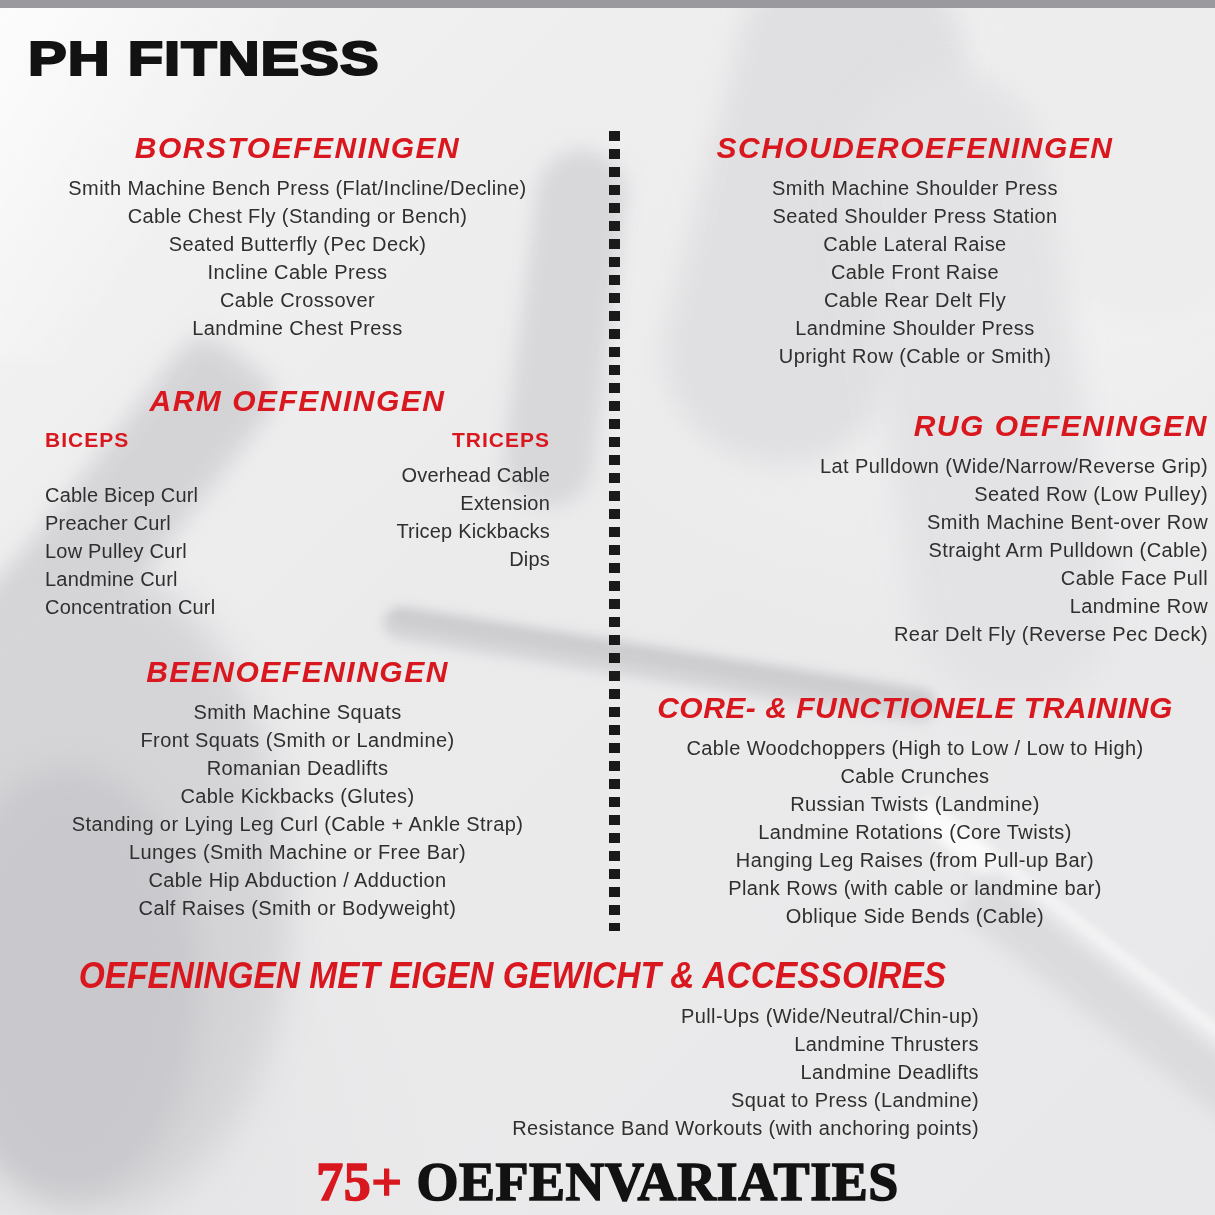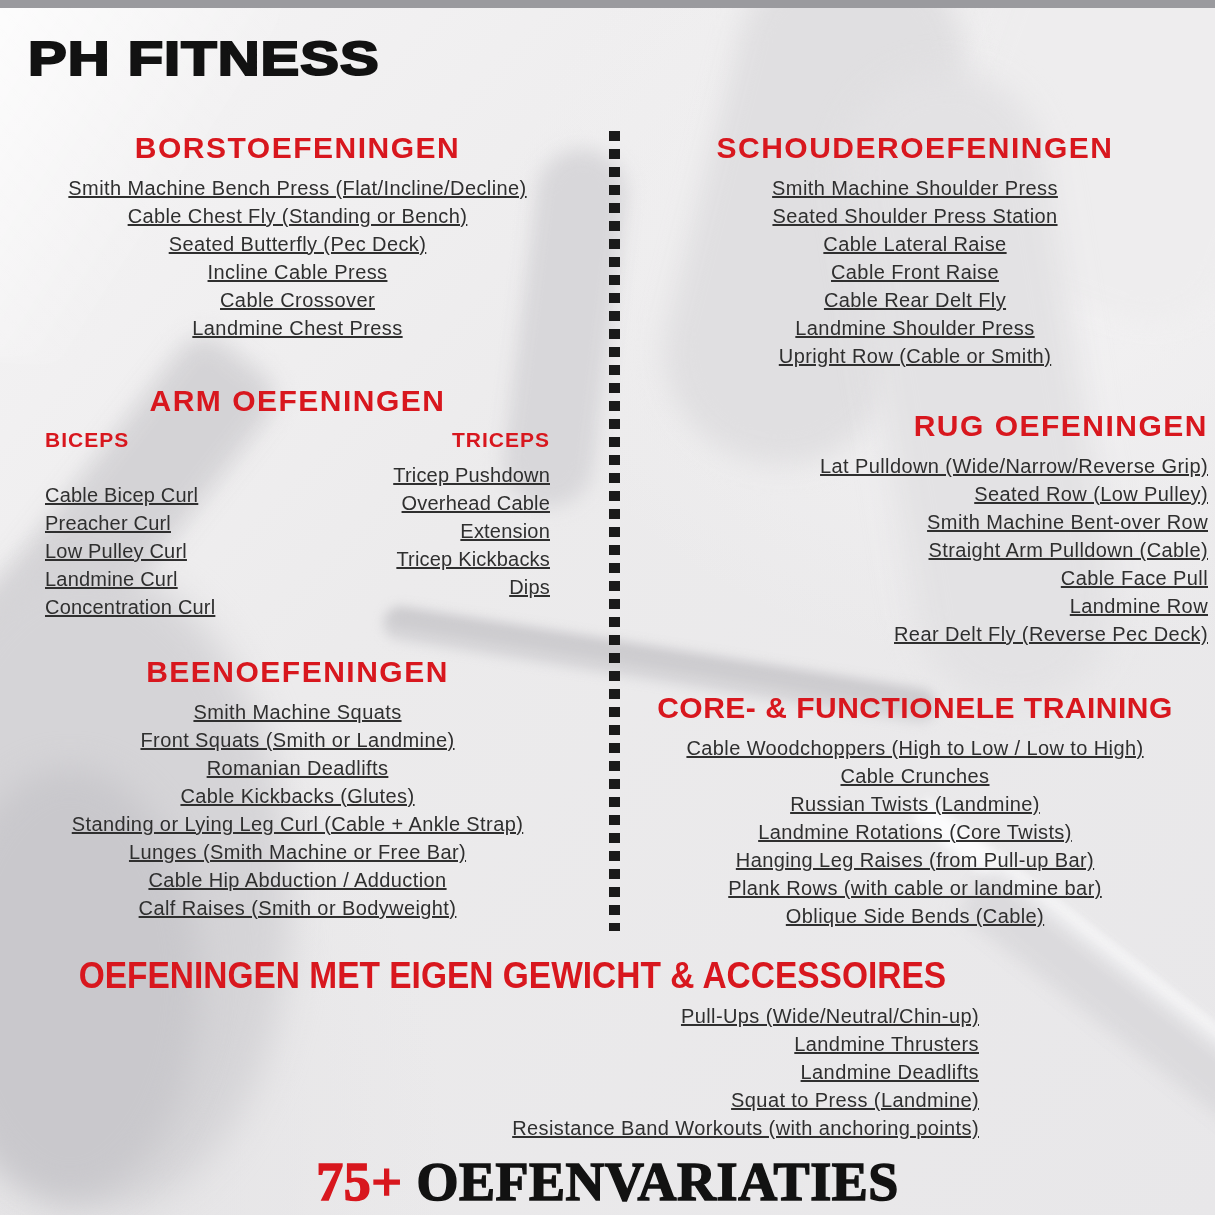--- a/index.html
+++ b/index.html
@@ -55,22 +55,23 @@
 
   
   .col-left{position:absolute;left:25px;width:545px;}
   .col-right{position:absolute;left:622px;width:586px;}
   .sec{position:absolute;width:100%;text-align:center;}
   .sec-title{
     margin:0 0 8px;
     font-size:30px;line-height:36px;font-weight:700;
     letter-spacing:1.5px;
     color:var(--accent,#d8171e);
-  }
-  .items{font-size:20px;line-height:28px;letter-spacing:.4px;color:var(--text,#2f2f2f);text-decoration:underline;}
+    font-style:italic;
+  }
+  .items{font-size:20px;line-height:28px;letter-spacing:.4px;color:var(--text,#2f2f2f);}
   .items div{white-space:normal;}
 
   #sec-borst{top:122px;}
   #sec-arm{top:375px;}
   #sec-been{top:646px;}
   #sec-schouder{top:122px;}
   #sec-rug{top:400px;text-align:right;}
   #sec-core{top:682px;}
   #sec-core .sec-title{letter-spacing:.5px;}
 
@@ -149,21 +150,20 @@
               <div>Cable Bicep Curl</div>
               <div>Preacher Curl</div>
               <div>Low Pulley Curl</div>
               <div>Landmine Curl</div>
               <div>Concentration Curl</div>
             </div>
         </div>
         <div class="arm-col triceps">
           <h3 class="sub-title">TRICEPS</h3>
           <div class="items">
-              <div>Tricep Pushdown</div>
               <div>Overhead Cable Extension</div>
               <div>Tricep Kickbacks</div>
               <div>Dips</div>
             </div>
         </div>
       </div>
     </section>
 
     <section class="sec" id="sec-been">
       <h2 class="sec-title">BEENOEFENINGEN</h2>

